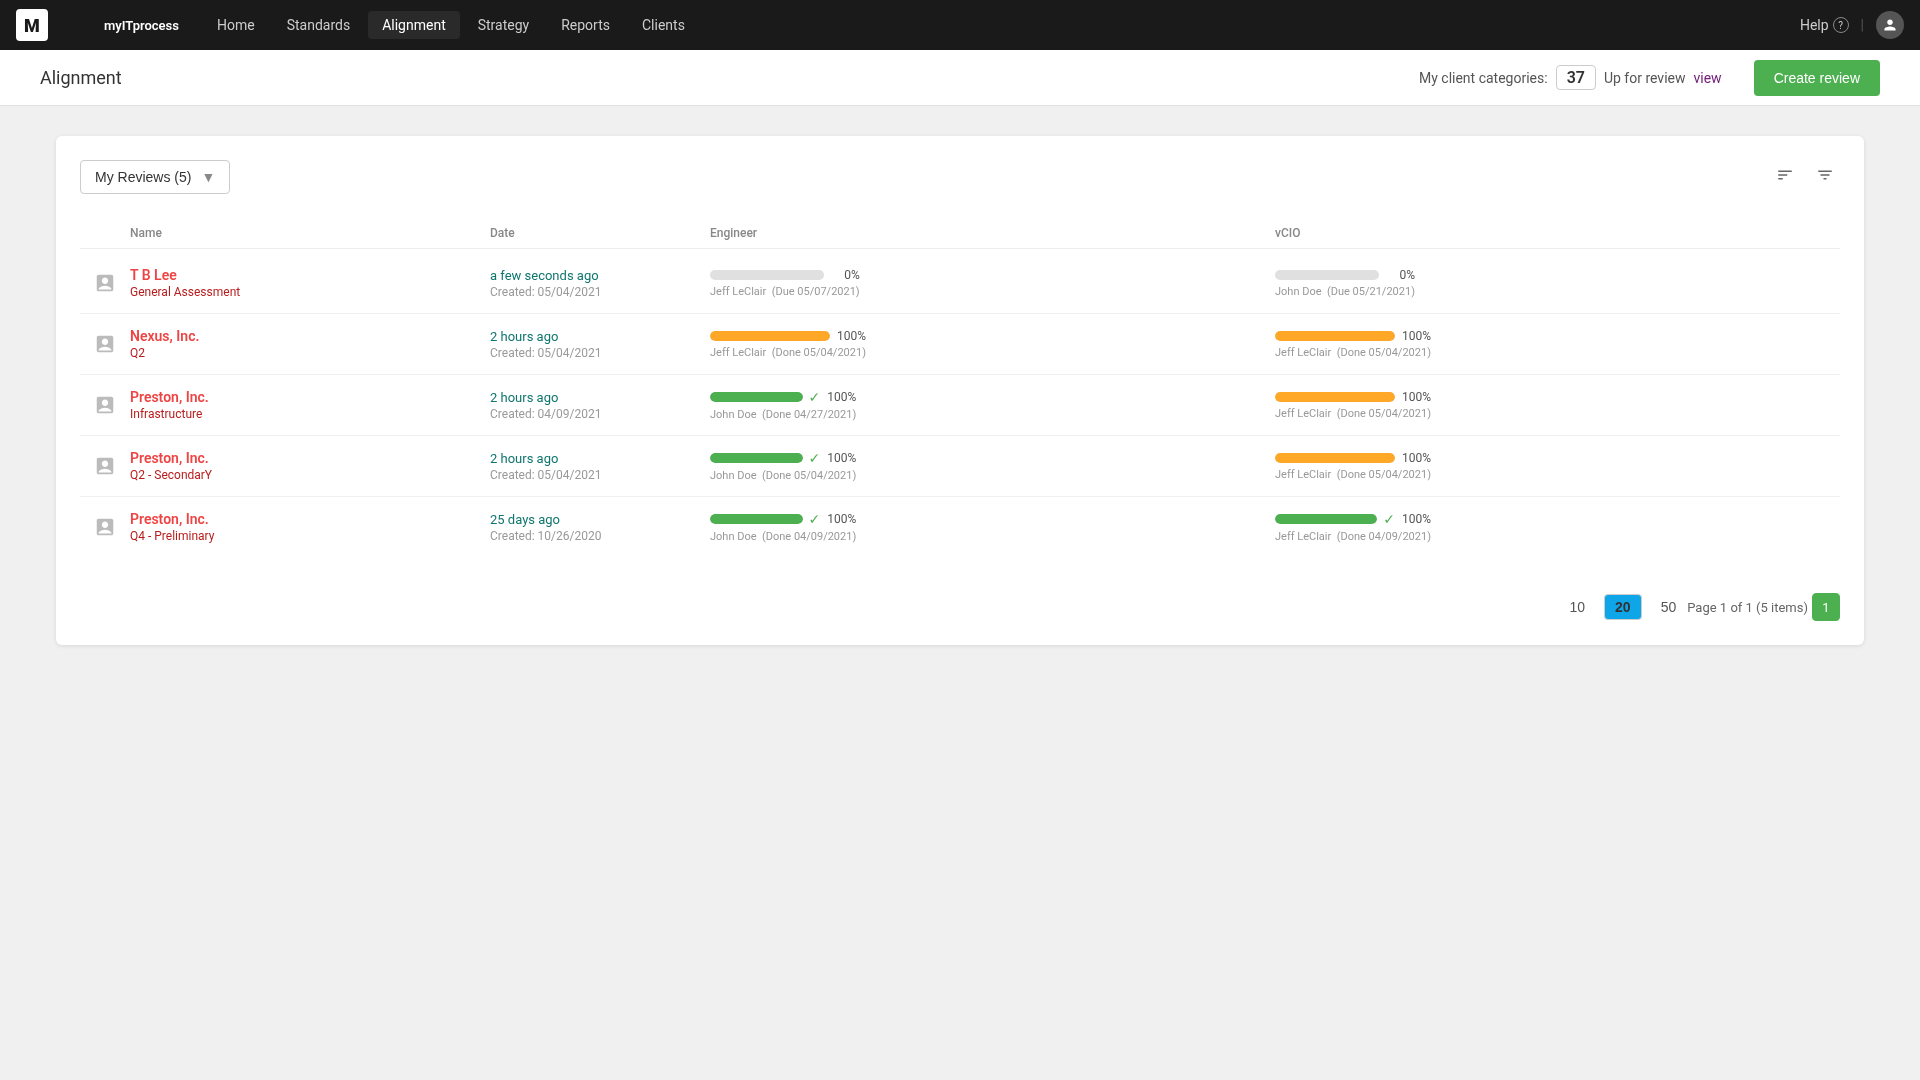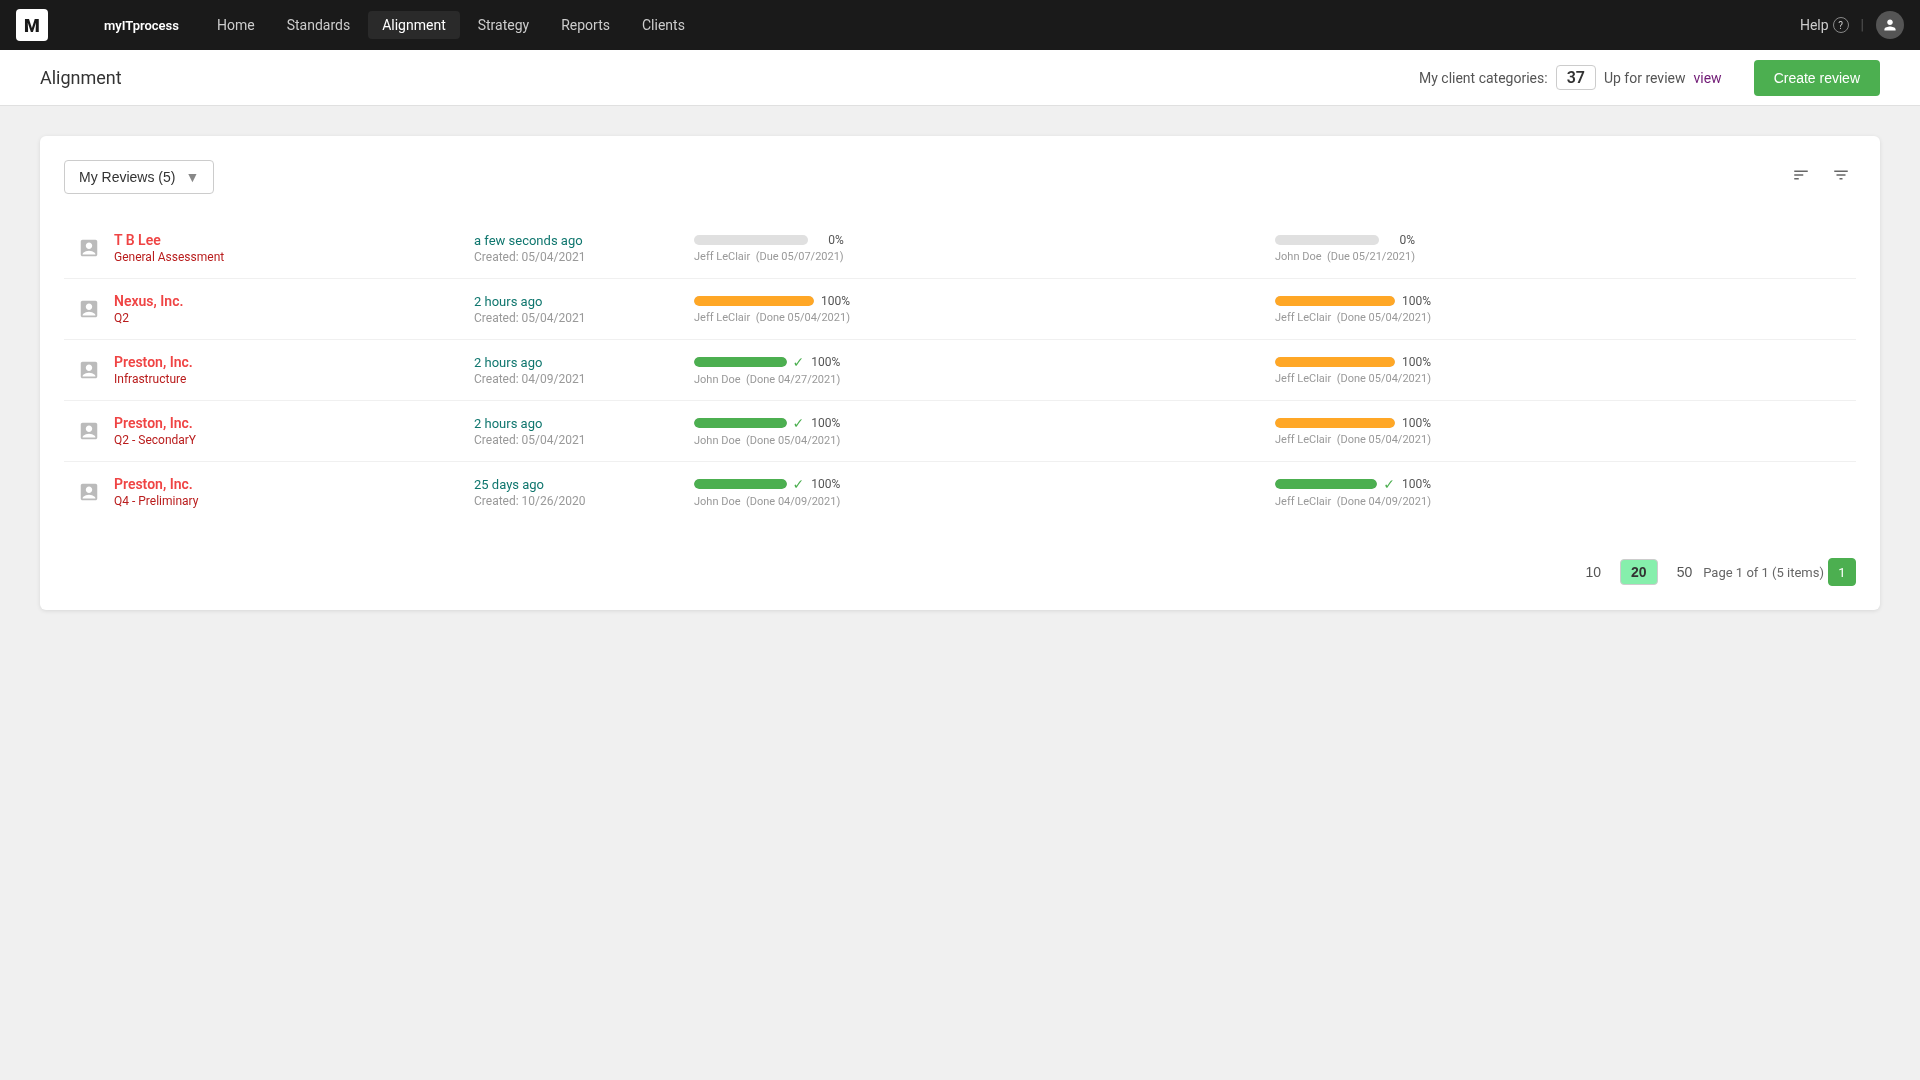--- a/index.html
+++ b/index.html
@@ -110,21 +110,21 @@
       border: none;
       padding: 10px 20px;
       border-radius: 4px;
       font-size: 14px;
       cursor: pointer;
       font-weight: 500;
     }
 
     
     .main-content {
-      padding: 30px 40px;
+      padding: 30px 56px;
     }
     .card {
       background: white;
       border-radius: 6px;
       box-shadow: 0 1px 4px rgba(0,0,0,0.1);
       padding: 24px;
     }
 
     
     .card-header {
@@ -264,21 +264,21 @@
     .page-size-btn {
       background: none;
       border: 1px solid transparent;
       border-radius: 4px;
       padding: 4px 10px;
       font-size: 14px;
       cursor: pointer;
       color: #555;
     }
     .page-size-btn.active {
-      background: #86efac;
+      background: #0ea5e9;
       border-color: #ccc;
       color: #333;
       font-weight: 600;
     }
     .page-info {
       display: flex;
       align-items: center;
       gap: 4px;
       font-size: 13px;
       color: #666;
@@ -369,20 +369,27 @@
             </svg>
         </button>
         <button class="icon-btn" title="Filter">
           <svg width="18" height="18" viewBox="0 0 24 24" fill="#666">
               <path d="M10 18h4v-2h-4v2zM3 6v2h18V6H3zm3 7h12v-2H6v2z"></path>
             </svg>
         </button>
       </div>
     </div>
 
+    <div class="table-header">
+      <div></div>
+      <div class="table-header-cell">Name</div>
+      <div class="table-header-cell">Date</div>
+      <div class="table-header-cell">Engineer</div>
+      <div class="table-header-cell">vCIO</div>
+    </div>
 
     <div id="table-body">
         <div class="table-row">
     <div class="row-icon">
       <svg width="22" height="22" viewBox="0 0 24 24" fill="#bbb">
         <path d="M19 3H5c-1.1 0-2 .9-2 2v14c0 1.1.9 2 2 2h14c1.1 0 2-.9 2-2V5c0-1.1-.9-2-2-2zm-7 3c1.93 0 3.5 1.57 3.5 3.5S13.93 13 12 13s-3.5-1.57-3.5-3.5S10.07 6 12 6zm7 13H5v-.23c0-.62.28-1.2.76-1.58C7.47 15.82 9.64 15 12 15s4.53.82 6.24 2.19c.48.38.76.97.76 1.58V19z"></path>
       </svg>
     </div>
     <div class="row-name-cell">
       <div class="row-name">T B Lee</div>

